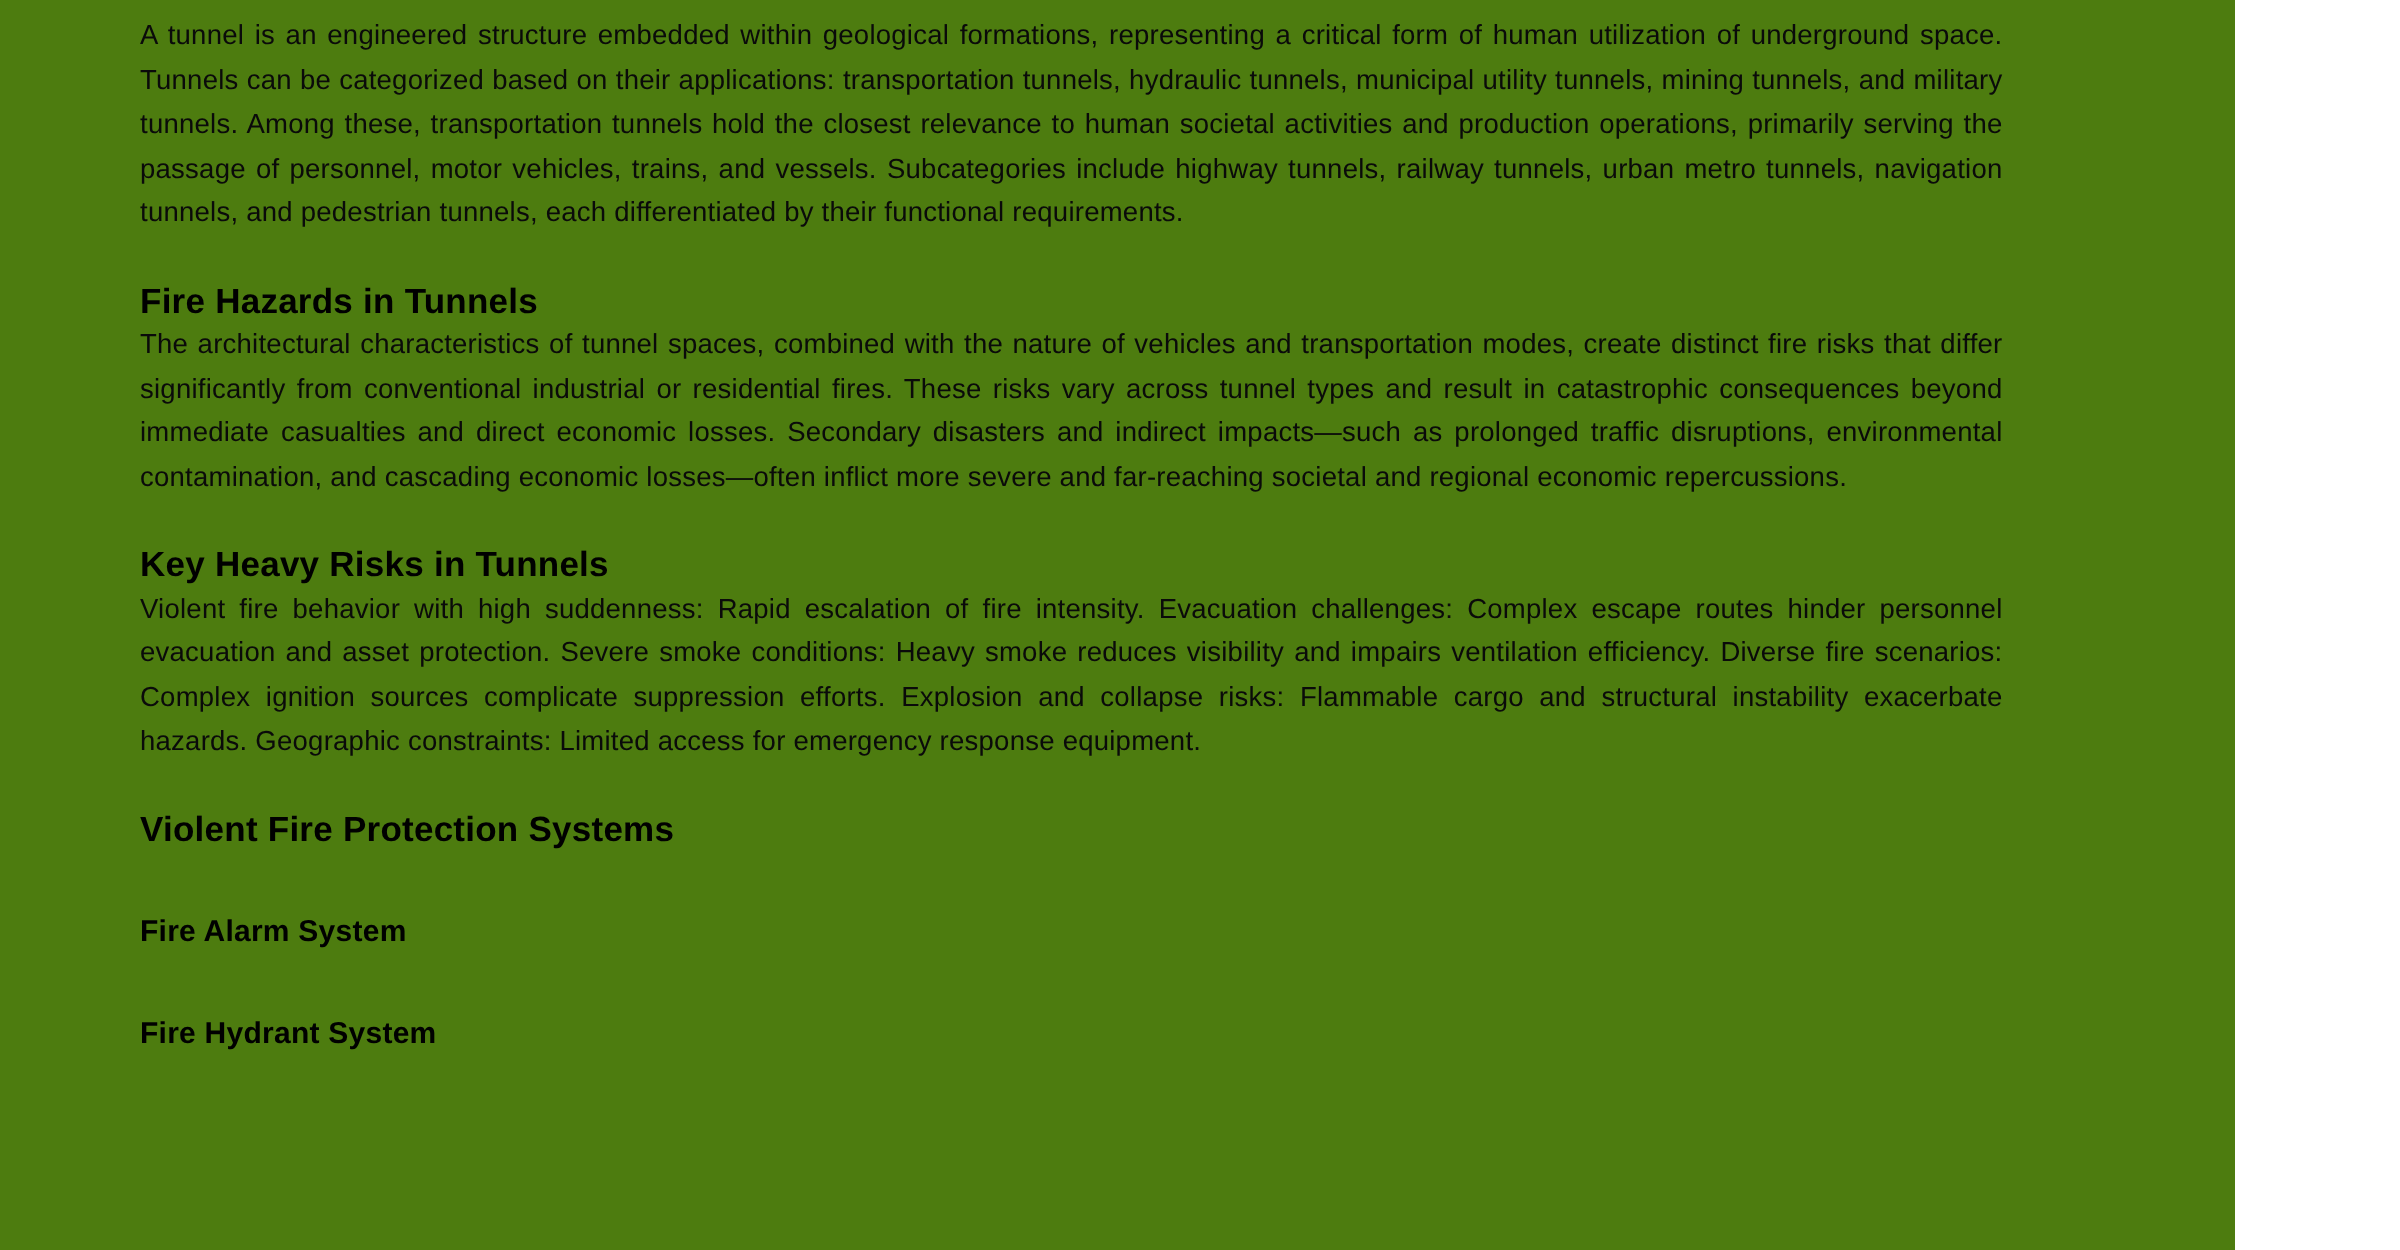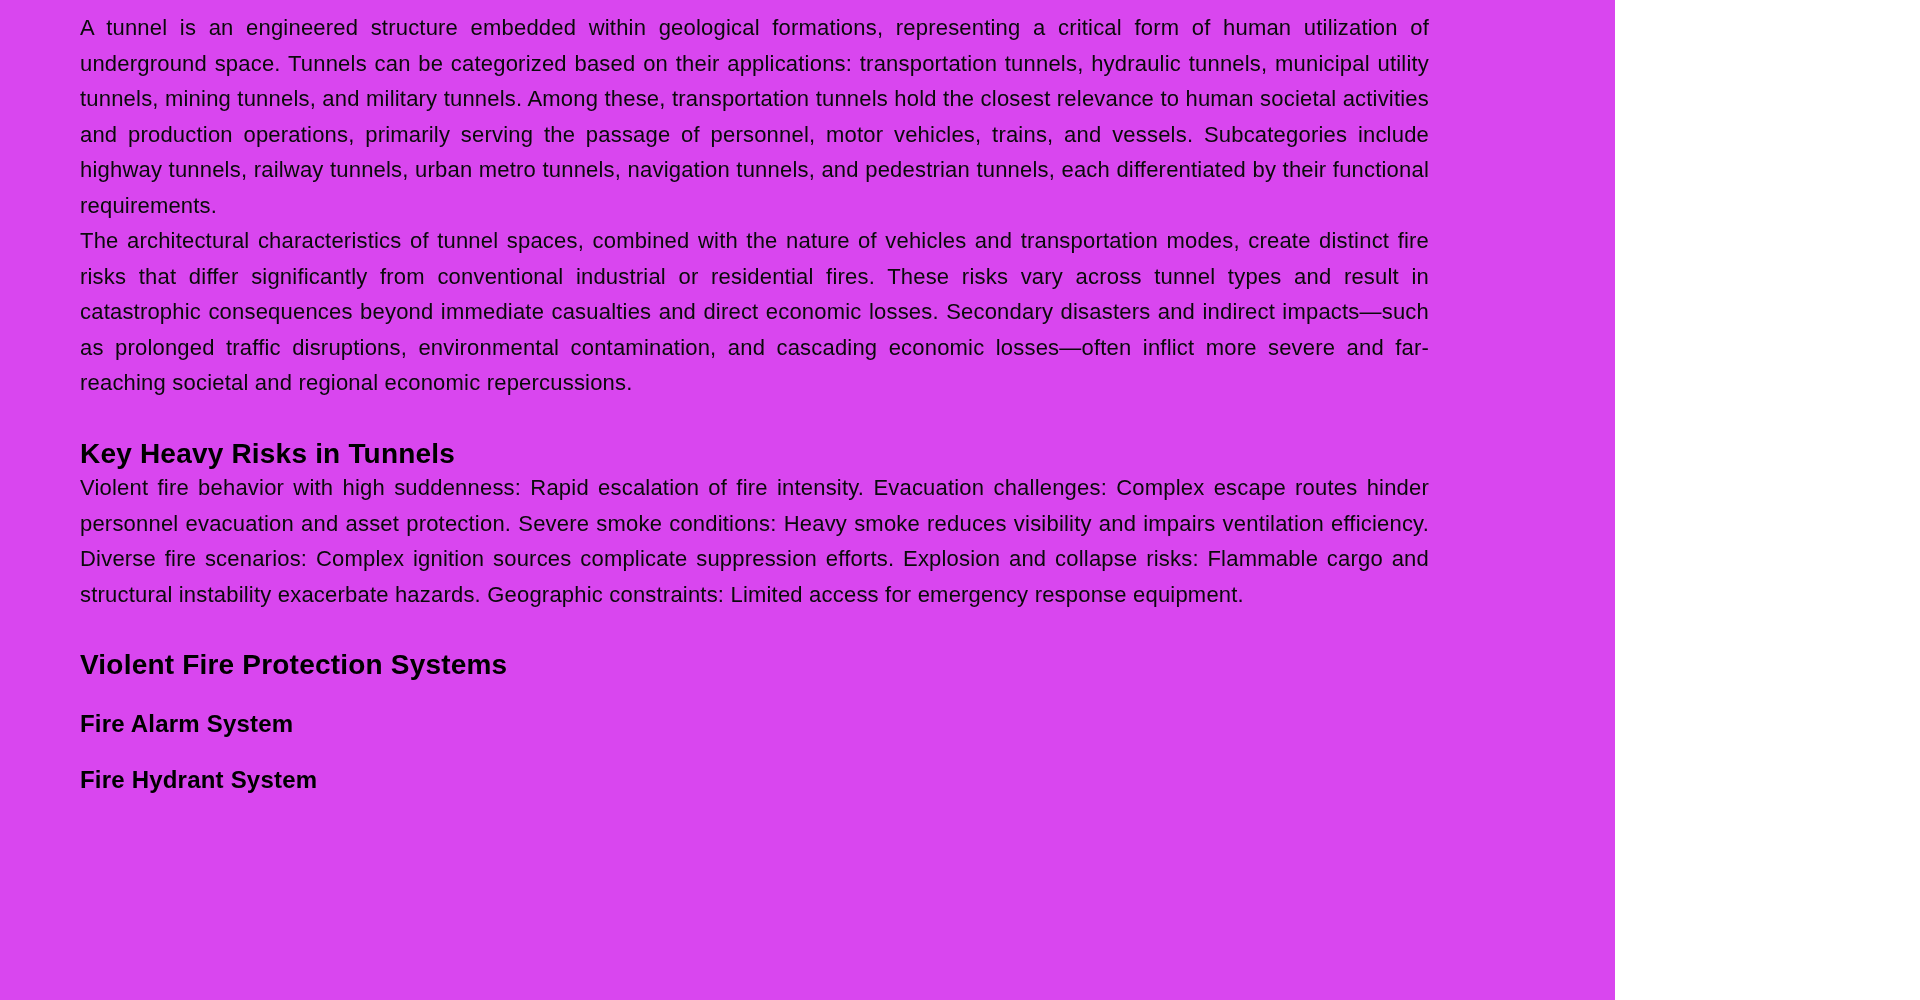--- a/index.html
+++ b/index.html
@@ -4,25 +4,25 @@
 <style>
   * { margin: 0; padding: 0; box-sizing: border-box; }
   html, body {
     width: 1920px;
     height: 1000px;
     background: #ffffff;
     overflow: hidden;
     font-family: "Liberation Sans", "DejaVu Sans", sans-serif;
   }
   .doc {
-    width: 1615px;
+    width: 1788px;
     height: 1000px;
-    background: #d946ef;
+    background: #4d7c0f;
     color: #000000;
-    padding: 10px 186px 0 80px;
+    padding: 10px 186px 0 112px;
   }
   .body-para {
     font-size: 22px;
     line-height: 35.5px;
     text-align: justify;
     color: #0a0a0a;
     letter-spacing: 0.2px;
   }
   .h-major {
     font-size: 28px;
@@ -30,34 +30,35 @@
     line-height: 1.2;
     margin-top: 36px;
     text-align: left;
     color: #000000;
     letter-spacing: 0.2px;
   }
   .h-minor {
     font-size: 24px;
     font-weight: 700;
     line-height: 1.2;
-    margin-top: 28px;
+    margin-top: 52px;
     text-align: left;
     color: #000000;
     letter-spacing: 0.2px;
   }
   .gap-after-h { }
 </style>
 </head>
 <body>
 
 <div class="doc">
 
   <p class="body-para">A tunnel is an engineered structure embedded within geological formations, representing a critical form of human utilization of underground space. Tunnels can be categorized based on their applications: transportation tunnels, hydraulic tunnels, municipal utility tunnels, mining tunnels, and military tunnels. Among these, transportation tunnels hold the closest relevance to human societal activities and production operations, primarily serving the passage of personnel, motor vehicles, trains, and vessels. Subcategories include highway tunnels, railway tunnels, urban metro tunnels, navigation tunnels, and pedestrian tunnels, each differentiated by their functional requirements.</p>
 
+  <h1 class="h-major">Fire Hazards in Tunnels</h1>
 
   <p class="body-para">The architectural characteristics of tunnel spaces, combined with the nature of vehicles and transportation modes, create distinct fire risks that differ significantly from conventional industrial or residential fires. These risks vary across tunnel types and result in catastrophic consequences beyond immediate casualties and direct economic losses. Secondary disasters and indirect impacts—such as prolonged traffic disruptions, environmental contamination, and cascading economic losses—often inflict more severe and far-reaching societal and regional economic repercussions.</p>
 
   <h1 class="h-major">Key Heavy Risks in Tunnels</h1>
 
   <p class="body-para gap-after-h">Violent fire behavior with high suddenness: Rapid escalation of fire intensity. Evacuation challenges: Complex escape routes hinder personnel evacuation and asset protection. Severe smoke conditions: Heavy smoke reduces visibility and impairs ventilation efficiency. Diverse fire scenarios: Complex ignition sources complicate suppression efforts. Explosion and collapse risks: Flammable cargo and structural instability exacerbate hazards. Geographic constraints: Limited access for emergency response equipment.</p>
 
   <h1 class="h-major">Violent Fire Protection Systems</h1>
 
   <h2 class="h-minor">Fire Alarm System</h2>

